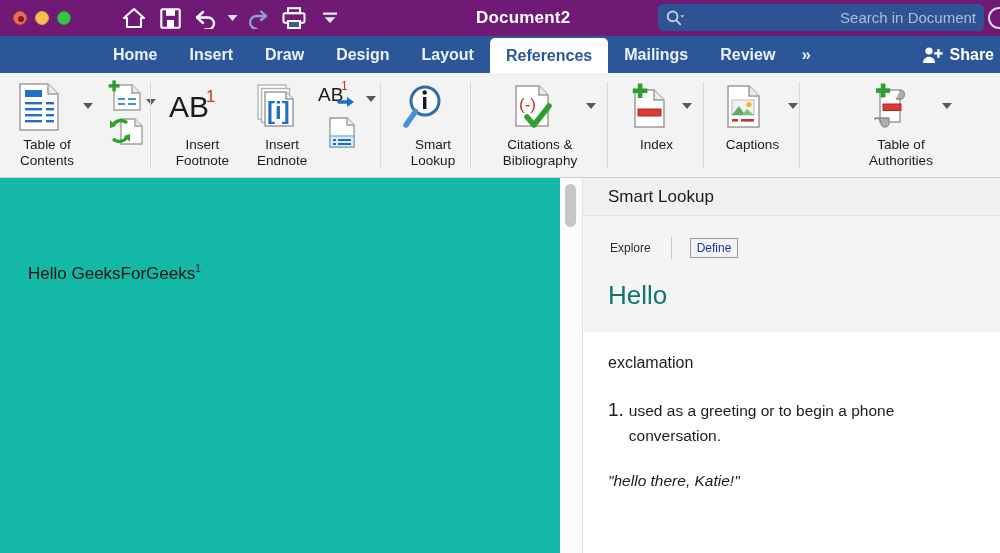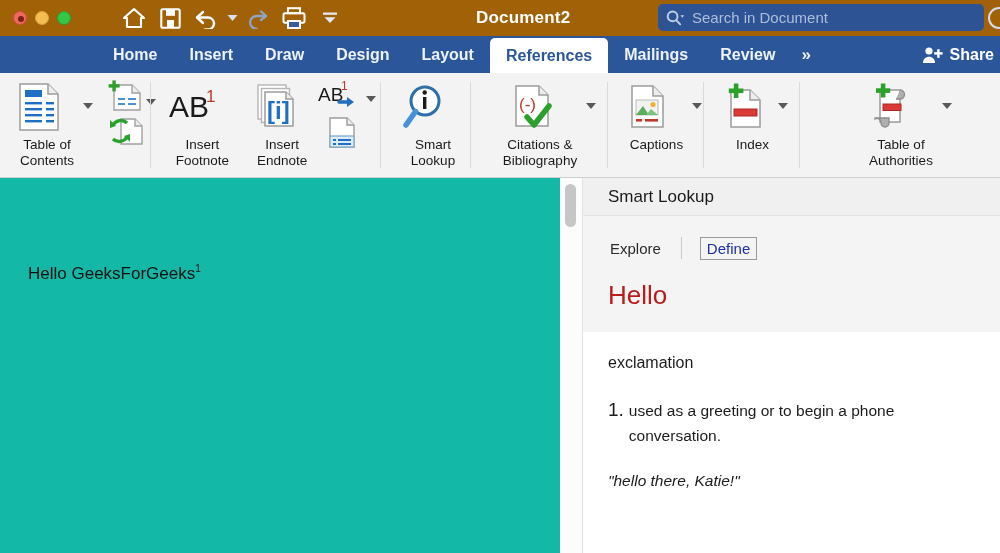--- a/index.html
+++ b/index.html
@@ -7,21 +7,21 @@
     width: 1000px; height: 553px;
     overflow: hidden;
     font-family: "Liberation Sans", sans-serif;
     background: #ffffff;
   }
   #app { position: relative; width: 1000px; height: 553px; overflow: hidden; }
 
   
   .titlebar {
     position: absolute; left: 0; top: 0; width: 1000px; height: 36px;
-    background: #a16207;
+    background: #701a75;
     display: flex; align-items: center;
   }
   .traffic { display: flex; align-items: center; gap: 8px; padding-left: 13px; }
   .light { width: 14px; height: 14px; border-radius: 50%; box-sizing: border-box; }
   .light.red { background: #EC6A5E; border: 1px solid #D04A3F; position: relative; }
   .light.red::after {
     content: ""; position: absolute; left: 4px; top: 4px;
     width: 6px; height: 6px; border-radius: 50%; background: #7a1f13;
   }
   .light.yellow { background: #F5BD4F; border: 1px solid #D9A23C; }
@@ -35,21 +35,21 @@
     width: 14px; height: 30px; display: flex; align-items: center; justify-content: center;
   }
   .doc-title {
     position: absolute; left: 476px; top: 0; height: 36px;
     display: flex; align-items: center;
     color: #ffffff; font-size: 17px; font-weight: bold; letter-spacing: .2px;
   }
   .searchbox {
     position: absolute; left: 658px; top: 4px; width: 326px; height: 27px;
     background: #2E5394; border-radius: 5px;
-    display: flex; align-items: center; padding: 0 8px; box-sizing: border-box;
+    display: flex; align-items: center; padding: 0 8px; box-sizing: border-box; justify-content: space-between;
   }
   .searchbox .sv { color: #AEBEDA; font-size: 15px; margin-left: 7px; }
   .right-circle {
     position: absolute; left: 988px; top: 7px; width: 22px; height: 22px;
     border-radius: 50%; border: 2px solid #D3DCEC; box-sizing: border-box;
   }
 
   
   .tabbar {
     position: absolute; left: 0; top: 36px; width: 1000px; height: 37px;
@@ -131,30 +131,30 @@
   }
   .panel-head {
     height: 38px; background: #F0F0F0; border-bottom: 1px solid #E4E4E4;
     display: flex; align-items: center; padding-left: 25px; box-sizing: border-box;
   }
   .panel-head-title { font-size: 17px; color: #1b1b1b; }
   .panel-tabs {
     height: 64px; background: #F4F4F4;
     display: flex; align-items: center; padding-left: 25px; box-sizing: border-box; gap: 0;
   }
-  .ptab { font-size: 15px; color: #2b2b2b; padding: 4px 2px; }
+  .ptab { font-size: 12px; color: #2b2b2b; padding: 4px 2px; }
   .ptab-sep { width: 1px; height: 22px; background: #C9C9C9; margin: 0 18px; }
   .ptab.active {
     color: #1a2fa8; border: 1px solid #9A9A9A; background: #F4F4F4;
     padding: 2px 6px;
   }
   .panel-word {
     background: #F4F4F4; padding: 0 0 22px 25px;
   }
-  .word-main { font-size: 26px; color: #b91c1c; line-height: 30px; }
+  .word-main { font-size: 26px; color: #0f766e; line-height: 30px; }
   .word-phon { font-size: 16px; color: #303030; margin-top: 3px; }
   .panel-body { padding: 22px 28px 0 25px; box-sizing: border-box; }
   .pos { font-size: 16px; color: #1c1c1c; }
   .defrow { display: flex; margin-top: 26px; }
   .defnum { font-size: 19px; color: #1c1c1c; margin-right: 5px; line-height: 24px; }
   .deftext { font-size: 15.5px; color: #1c1c1c; line-height: 25px; }
   .example { font-size: 15.5px; color: #1c1c1c; font-style: italic; margin-top: 24px; }
 </style>
 </head>
 <body>
@@ -388,54 +388,54 @@
         </div>
         <div class="caret"></div>
       </div>
     </div>
 
     <div class="grp" style="width:96px;">
       <div class="grp-row">
         <div class="cmd">
           <div class="cmd-ico">
             <svg width="46" height="50" viewBox="0 0 46 50">
+              <path d="M9 8 H28 L38 18 V45 H9 Z" fill="#fff" stroke="#9C9C9C" stroke-width="1.5"></path>
+              <path d="M28 8 V18 H38" fill="#EDEDED" stroke="#9C9C9C" stroke-width="1.5"></path>
+              <rect x="12" y="27" width="23" height="7" fill="#D93A36" stroke="#B02823" stroke-width="1"></rect>
+              <rect x="11.8" y="1.5" width="4.6" height="14.5" fill="#2CA02C"></rect>
+              <rect x="6.8" y="6.5" width="14.6" height="4.6" fill="#2CA02C"></rect>
+            </svg>
+          </div>
+          <div class="cmd-lbl">Index</div>
+        </div>
+        <div class="caret"></div>
+      </div>
+    </div>
+
+    <div class="grp" style="width:96px;">
+      <div class="grp-row">
+        <div class="cmd">
+          <div class="cmd-ico">
+            <svg width="46" height="50" viewBox="0 0 46 50">
               <path d="M7 4 H28 L38 14 V45 H7 Z" fill="#fff" stroke="#9C9C9C" stroke-width="1.5"></path>
               <path d="M28 4 V14 H38" fill="#EDEDED" stroke="#9C9C9C" stroke-width="1.5"></path>
               <rect x="11" y="18" width="22" height="15" fill="#F2F2F2" stroke="#B9B9B9" stroke-width="1"></rect>
               <circle cx="28" cy="22.5" r="2.6" fill="#F0B429"></circle>
               <path d="M11 33 L18 24 L24 33 Z" fill="#5AAE5A"></path>
               <path d="M21 33 L26 27 L33 33 Z" fill="#7CC47C"></path>
               <rect x="11" y="37" width="6" height="2.6" fill="#C0392B"></rect>
               <rect x="20" y="37" width="13" height="2.6" fill="#C0392B"></rect>
             </svg>
           </div>
           <div class="cmd-lbl">Captions</div>
         </div>
         <div class="caret"></div>
       </div>
     </div>
 
-    <div class="grp" style="width:96px;">
-      <div class="grp-row">
-        <div class="cmd">
-          <div class="cmd-ico">
-            <svg width="46" height="50" viewBox="0 0 46 50">
-              <path d="M9 8 H28 L38 18 V45 H9 Z" fill="#fff" stroke="#9C9C9C" stroke-width="1.5"></path>
-              <path d="M28 8 V18 H38" fill="#EDEDED" stroke="#9C9C9C" stroke-width="1.5"></path>
-              <rect x="12" y="27" width="23" height="7" fill="#D93A36" stroke="#B02823" stroke-width="1"></rect>
-              <rect x="11.8" y="1.5" width="4.6" height="14.5" fill="#2CA02C"></rect>
-              <rect x="6.8" y="6.5" width="14.6" height="4.6" fill="#2CA02C"></rect>
-            </svg>
-          </div>
-          <div class="cmd-lbl">Index</div>
-        </div>
-        <div class="caret"></div>
-      </div>
-    </div>
-
     <div class="grp" style="width:auto;flex:1;">
       <div class="grp-row">
         <div class="cmd">
           <div class="cmd-ico">
             <svg width="52" height="50" viewBox="0 0 52 50">
               <path d="M13 8 H33 a5 5 0 0 1 0 0 V40 H13 Z" fill="#fff" stroke="#9C9C9C" stroke-width="1.5"></path>
               <path d="M33 8 a4.5 4.5 0 0 1 0 9 H29" fill="#AFAFAF" stroke="#8C8C8C" stroke-width="1.3"></path>
               <path d="M8 36 h14 v5 a4 4 0 0 1 -8 0 a4 4 0 0 0 -6 -4 Z" fill="#AFAFAF" stroke="#8C8C8C" stroke-width="1.3"></path>
               <rect x="16" y="22" width="18" height="6.5" fill="#D93A36" stroke="#B02823" stroke-width="1"></rect>
               <rect x="13.8" y="1.5" width="4.6" height="14" fill="#2CA02C"></rect>

